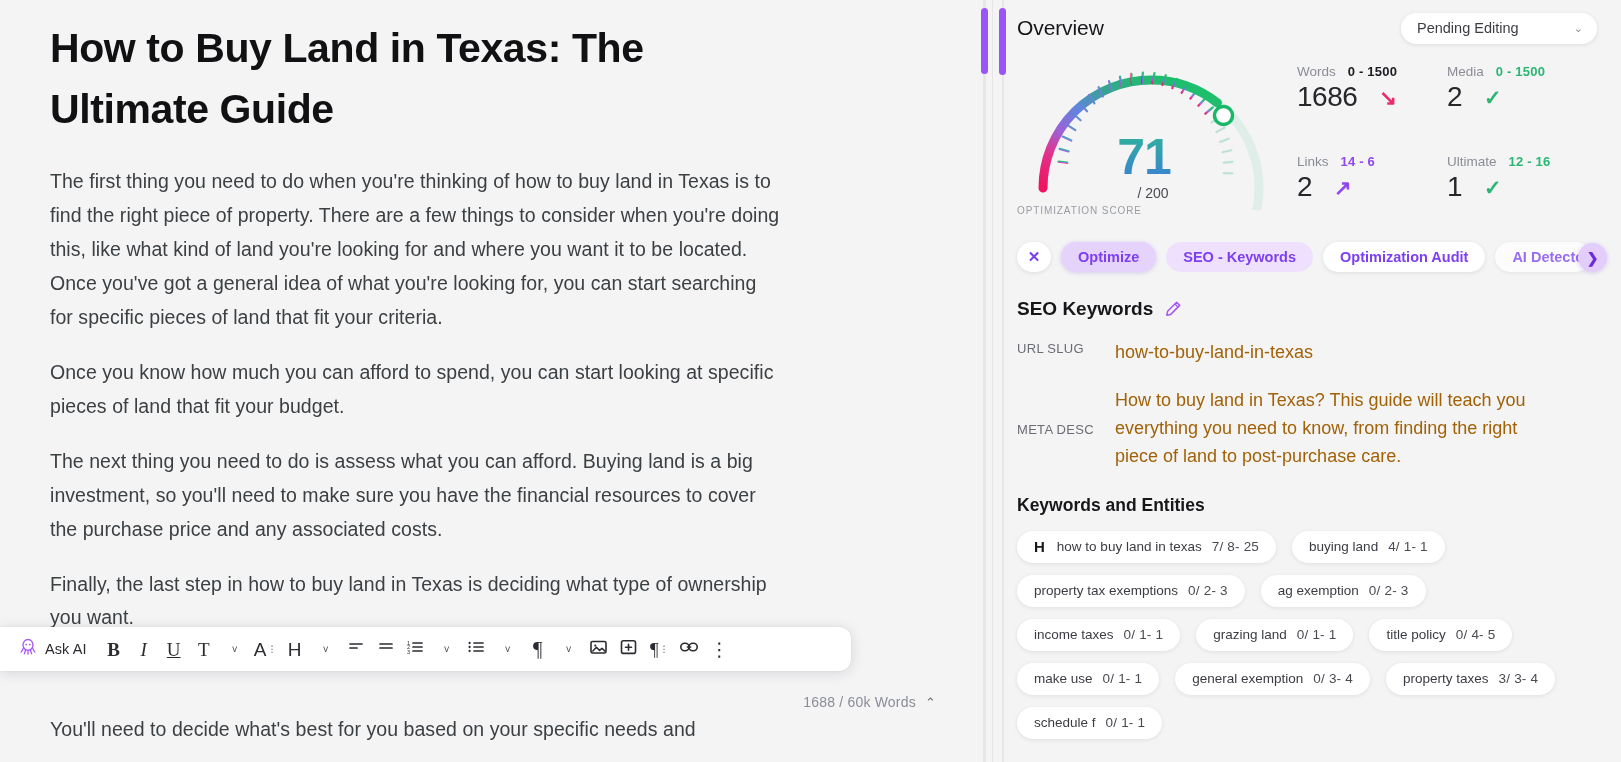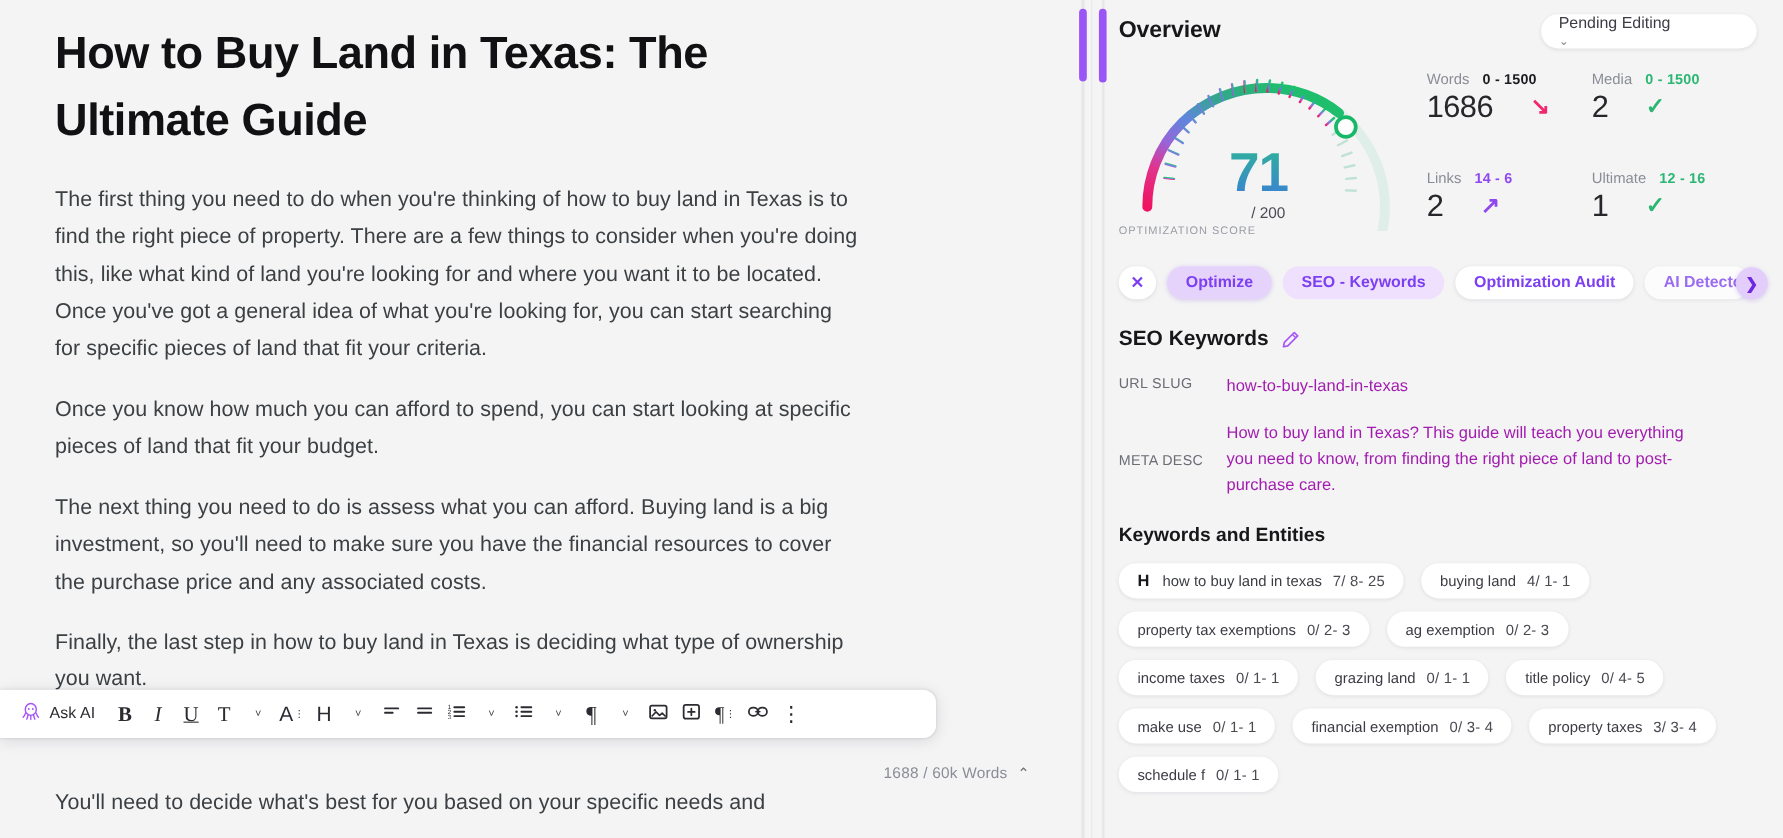--- a/index.html
+++ b/index.html
@@ -105,31 +105,30 @@
     border-left: 1px solid #e6e6e9;
     overflow: hidden;
   }
   .side-inner { padding: 10px 24px 0 24px; }
 
   .side-head {
     display: flex; align-items: center; justify-content: space-between;
     height: 36px;
   }
   .side-title {
-    font-size: 21px; font-weight: 700; color: #17171a; letter-spacing: -0.1px;
+    font-size: 21px; font-weight: 400; color: #17171a; letter-spacing: -0.1px;
   }
   .status-select {
     width: 196px; height: 31px;
     background: #ffffff;
     border-radius: 16px;
     box-shadow: 0 1px 4px rgba(20,20,40,.10);
-    display: flex; align-items: flex-start; justify-content: space-between;
+    display: flex; align-items: center; justify-content: space-between;
     padding: 0 14px 0 16px;
     cursor: pointer;
-    flex-direction: column;
   }
   .status-select .txt { font-size: 14.5px; color: #3d3d45; }
   .status-select .chev { font-size: 11px; color: #8b8d96; }
 
   
   .ov-row { display: flex; margin-top: 6px; }
   .gauge-wrap { width: 272px; position: relative; height: 170px; }
   .gauge-svg { position: absolute; left: 6px; top: 8px; }
   .gauge-score {
     position: absolute; left: 0; right: 18px; top: 80px;
@@ -154,21 +153,21 @@
     flex: 1;
     display: grid;
     grid-template-columns: 1fr 1fr;
     grid-template-rows: 1fr 1fr;
     padding: 12px 0 0 8px;
     row-gap: 22px;
   }
   .metric .m-top { display: flex; align-items: baseline; gap: 12px; }
   .metric .m-name { font-size: 13.5px; color: #8b8d96; }
   .metric .m-range { font-size: 13px; font-weight: 700; letter-spacing: .2px; }
-  .metric .m-bot { display: flex; align-items: center; gap: 34px; margin-top: 2px; }
+  .metric .m-bot { display: flex; align-items: center; gap: 22px; margin-top: 2px; }
   .metric .m-val { font-size: 28px; color: #26262b; letter-spacing: -.5px; line-height: 1.15; }
   .metric .m-ind { font-size: 21px; line-height: 1; font-weight: 600; }
 
   
   .tabs-row {
     display: flex; align-items: center; gap: 10px;
     margin-top: 20px;
     position: relative;
   }
   .tab-close {
@@ -210,21 +209,21 @@
     font-size: 19px; font-weight: 700; color: #17171a;
   }
   .pencil { cursor: pointer; display: inline-flex; }
 
   .kv { display: flex; margin-top: 19px; }
   .kv .k {
     width: 98px; flex: 0 0 98px;
     font-size: 13px; color: #6b6c74; letter-spacing: .3px;
     padding-top: 2px;
   }
-  .kv .v { font-size: 15px; color: #a21caf; line-height: 1.55; max-width: 420px; }
+  .kv .v { font-size: 18px; color: #a16207; line-height: 1.55; max-width: 420px; }
   .kv.meta { margin-top: 20px; align-items: center; }
 
   .sec-title2 {
     margin-top: 24px;
     font-size: 17.5px; font-weight: 700; color: #17171a;
   }
 
   .chips {
     display: flex; flex-wrap: wrap; gap: 12px 16px;
     margin-top: 15px;
@@ -625,21 +624,21 @@
         </div>
         <div class="chip">
           <span>title policy</span>
           <span class="num">0/ 4- 5</span>
         </div>
         <div class="chip">
           <span>make use</span>
           <span class="num">0/ 1- 1</span>
         </div>
         <div class="chip">
-          <span>financial exemption</span>
+          <span>general exemption</span>
           <span class="num">0/ 3- 4</span>
         </div>
         <div class="chip">
           <span>property taxes</span>
           <span class="num">3/ 3- 4</span>
         </div>
         <div class="chip">
           <span>schedule f</span>
           <span class="num">0/ 1- 1</span>
         </div>

